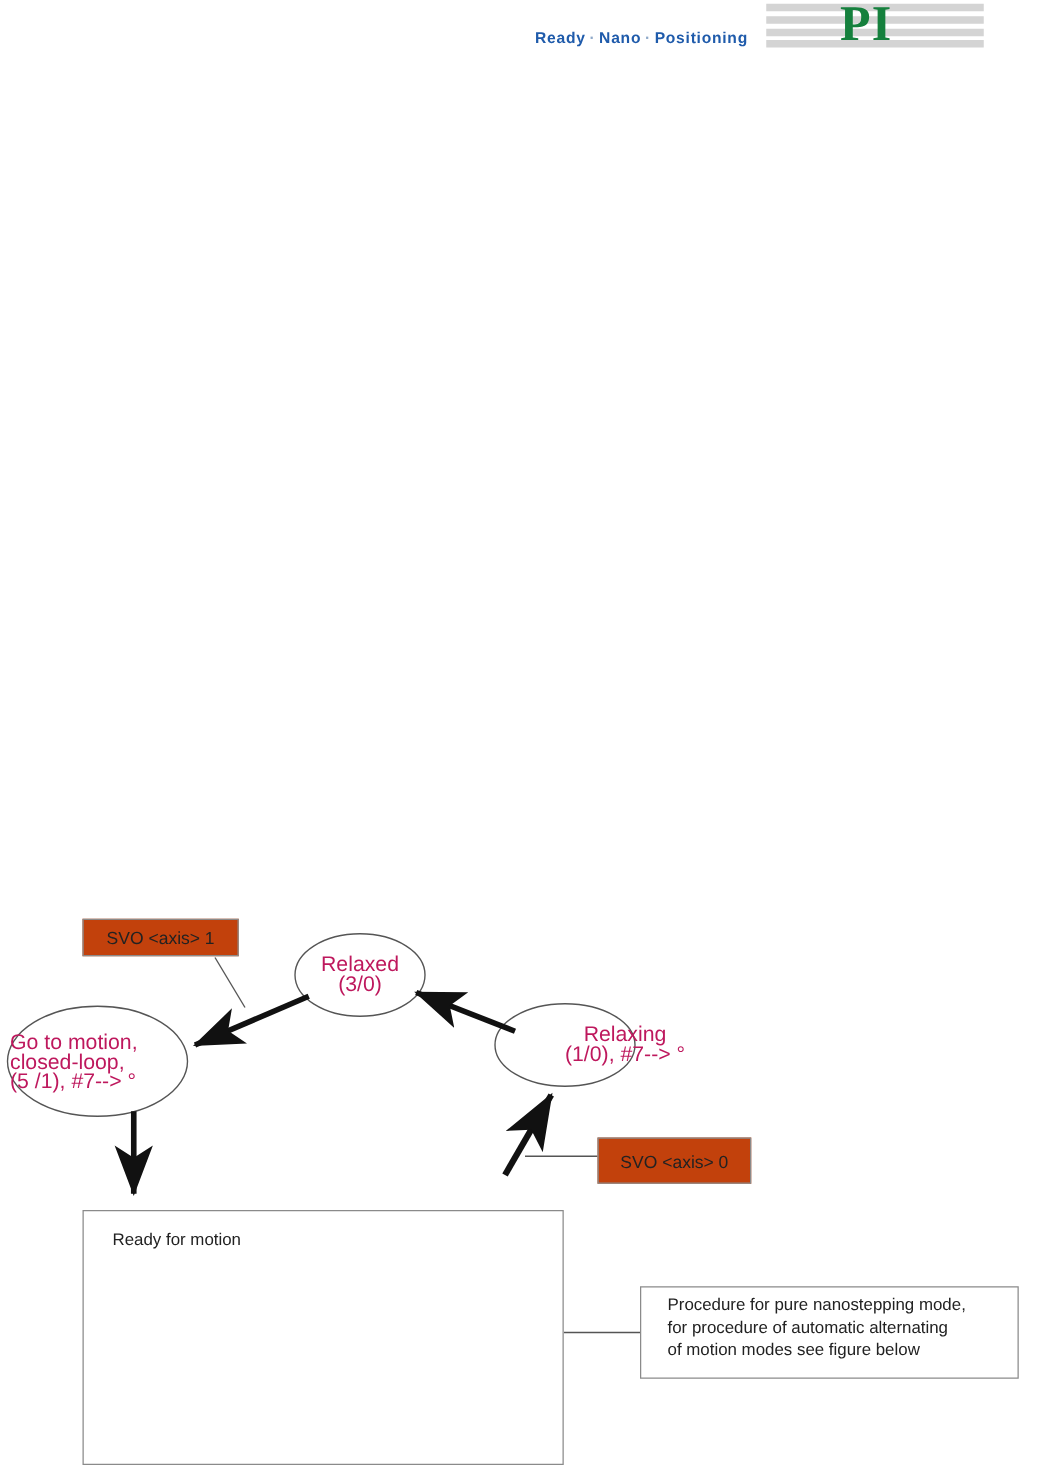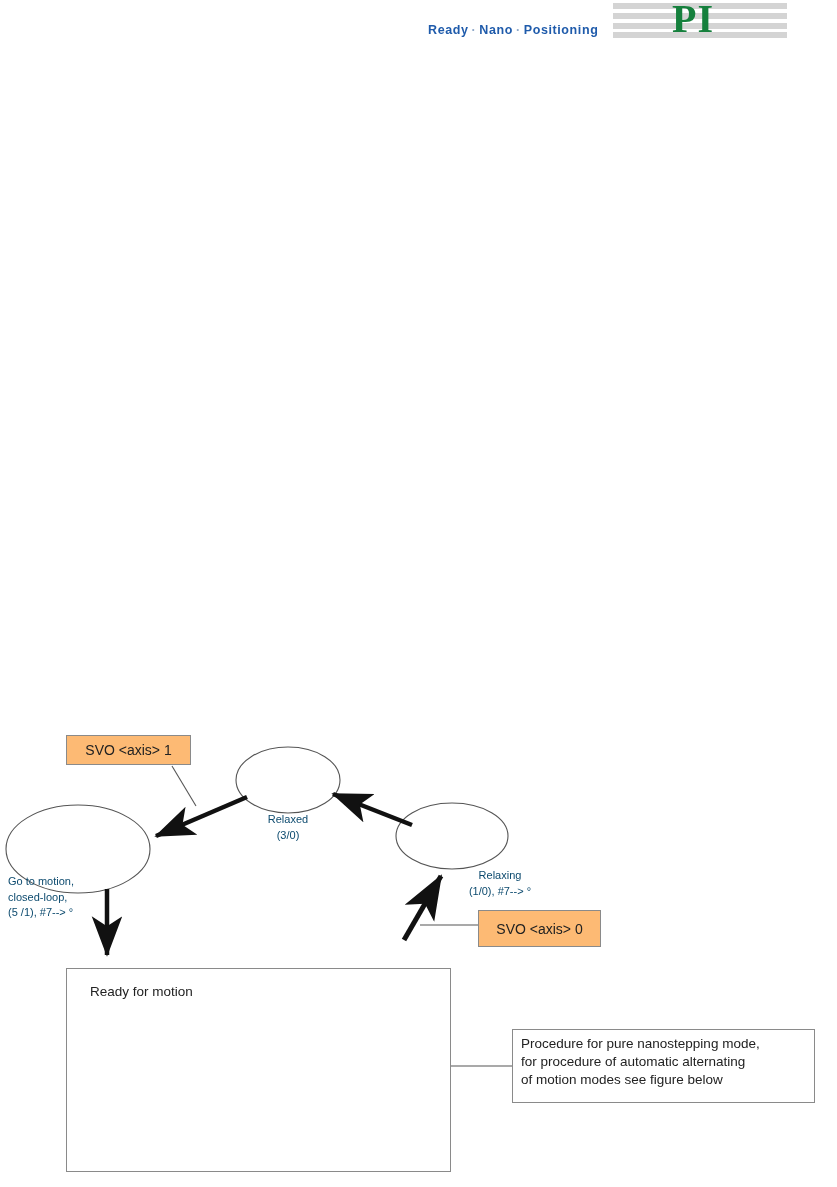--- a/index.html
+++ b/index.html
@@ -35,38 +35,37 @@
     font-weight:bold;font-size:40px;line-height:40px;
     color:#15803d;letter-spacing:1px;text-align:center;
   }
 
   
   #diagram{position:absolute;left:0;top:0;width:837px;height:1187px;}
   #diagram svg{position:absolute;left:0;top:0;}
 
   .node-label{
     position:absolute;text-align:center;
-    font-size:11px;line-height:15.5px;color:#0c4a6e;
+    font-size:17px;line-height:15.5px;color:#be185d;
     white-space:pre-line;
-    margin-top:48px;
   }
   .cmd-box{
-    position:absolute;border:1px solid #8a8a8a;background:#fdba74;
+    position:absolute;border:1px solid #8a8a8a;background:#c2410c;
     display:flex;align-items:center;justify-content:center;
     font-size:14px;color:#222;box-sizing:border-box;
   }
   .group-box{
     position:absolute;border:1px solid #8a8a8a;background:#ffffff;box-sizing:border-box;
   }
   .group-title{
     position:absolute;font-size:13.5px;color:#222;white-space:nowrap;
   }
   .note-box{
     position:absolute;border:1px solid #8a8a8a;background:#ffffff;box-sizing:border-box;
-    font-size:13.5px;line-height:18px;color:#222;padding:5px 8px;white-space:pre-line;
+    font-size:13.5px;line-height:18px;color:#222;padding:5px 21px;white-space:pre-line;
   }
 </style>
 </head>
 <body>
 
 <div id="page-header">
 
   <div class="tagline">
     <span>Ready</span><span class="dot">·</span><span>Nano</span><span class="dot">·</span><span>Positioning</span>
   </div>

